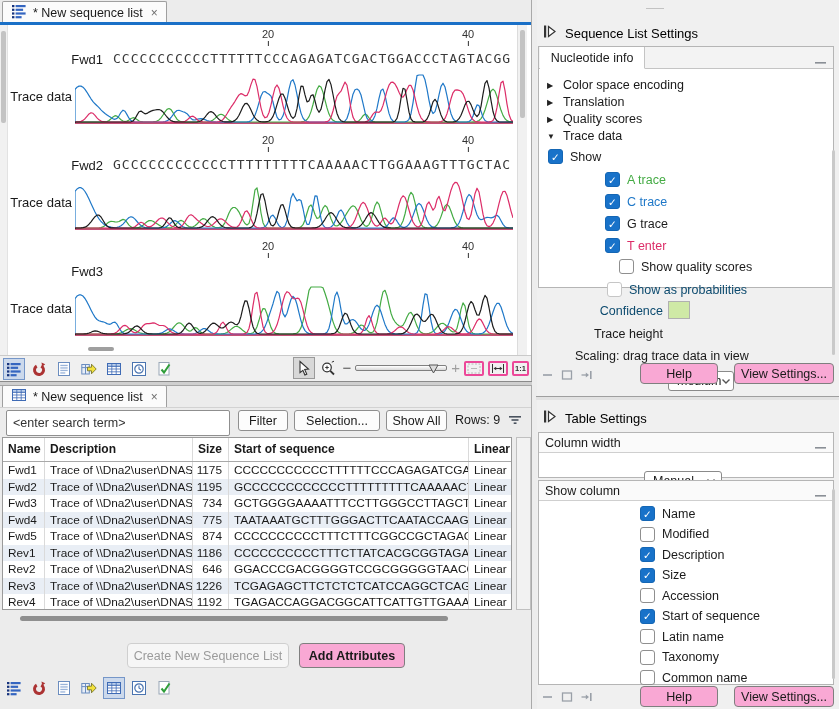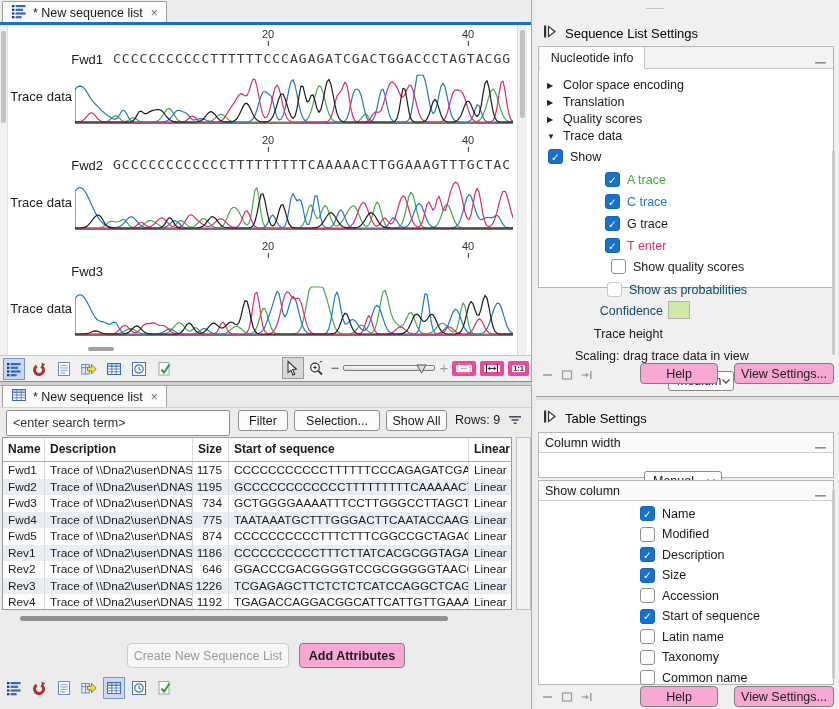--- a/index.html
+++ b/index.html
@@ -38,21 +38,21 @@
   .tool-icons{display:flex;gap:5px;align-items:center}
   .ticon{width:20px;height:20px;display:flex;align-items:center;justify-content:center}
   .ticon.pressed{background:#ccd9ec;outline:1px solid #7596c8}
   .zoomctl{position:absolute;right:4px;top:2px;display:flex;align-items:center;gap:4px}
   .zbtn{width:20px;height:20px;display:flex;align-items:center;justify-content:center}
   .zbtn.pressed{background:#d8d8d8;outline:1px solid #9a9a9a}
   .sl-track{width:90px;height:4px;border:1px solid #808080;background:linear-gradient(#ffffff,#d8d8d8);border-radius:2px;position:relative}
   .sl-thumb{position:absolute;left:72px;top:-4px}
   .dash{color:#555;font-size:15px;line-height:14px}
   .plus{color:#9f9f9f;font-size:15px;line-height:14px}
-  .mbtn{height:15px;min-width:17px;border:4px solid #ec4899;background:#f1f1f1;font-size:7.5px;font-weight:bold;color:#333;
+  .mbtn{height:15px;min-width:17px;border:2px solid #ec4899;background:#f1f1f1;font-size:7.5px;font-weight:bold;color:#333;
         display:flex;align-items:center;justify-content:center;border-radius:2px;box-sizing:border-box;padding:0 1px}
   
   .panel-header{position:absolute;left:6px;display:flex;align-items:center;gap:7px;font-size:13px;color:#000000}
   .pgroup{position:absolute;background:#fff;border:1px solid #b5b5b5;box-sizing:border-box}
   .ghead{position:absolute;left:0;top:0;width:100%;height:20px;background:#fafafa;border-bottom:1px solid #cfcfcf;box-sizing:border-box;
          display:flex;align-items:center;font-size:12.5px;padding-left:6px}
   .gmin{position:absolute;right:6px;top:6px}
   .ptab{position:absolute;left:1px;top:0;width:104px;height:21px;background:#fff;border-right:1px solid #c4c4c4;border-bottom:1px solid #fff;
         display:flex;align-items:center;justify-content:center;font-size:12.5px;z-index:2}
   .ptab-row{position:absolute;left:0;top:0;width:100%;height:21px;border-bottom:1px solid #c4c4c4;background:#f3f3f3}
@@ -322,21 +322,21 @@
             <span style="color: rgb(31, 120, 200);">C trace</span>
           </div>
           <div class="item" style="left: 66px; top: 148px;">
             <span class="cb on">✓</span>
             <span style="color: rgb(28, 28, 28);">G trace</span>
           </div>
           <div class="item" style="left: 66px; top: 170px;">
             <span class="cb on">✓</span>
             <span style="color: rgb(220, 45, 104);">T enter</span>
           </div>
-          <div class="item" style="left: 72px; top: 191px; justify-content: flex-end;">
+          <div class="item" style="left: 80px; top: 191px; justify-content: flex-end;">
             <span class="cb"></span>
             <span>Show quality scores</span>
           </div>
           <div class="item" style="left: 68px; top: 214px;">
             <span class="cb dis"></span>
             <span class="grey">Show as probabilities</span>
           </div>
           <div class="item" style="left: 40px; top: 236px; width: 84px; justify-content: flex-end;">
             <span class="grey">Confidence</span>
           </div>

